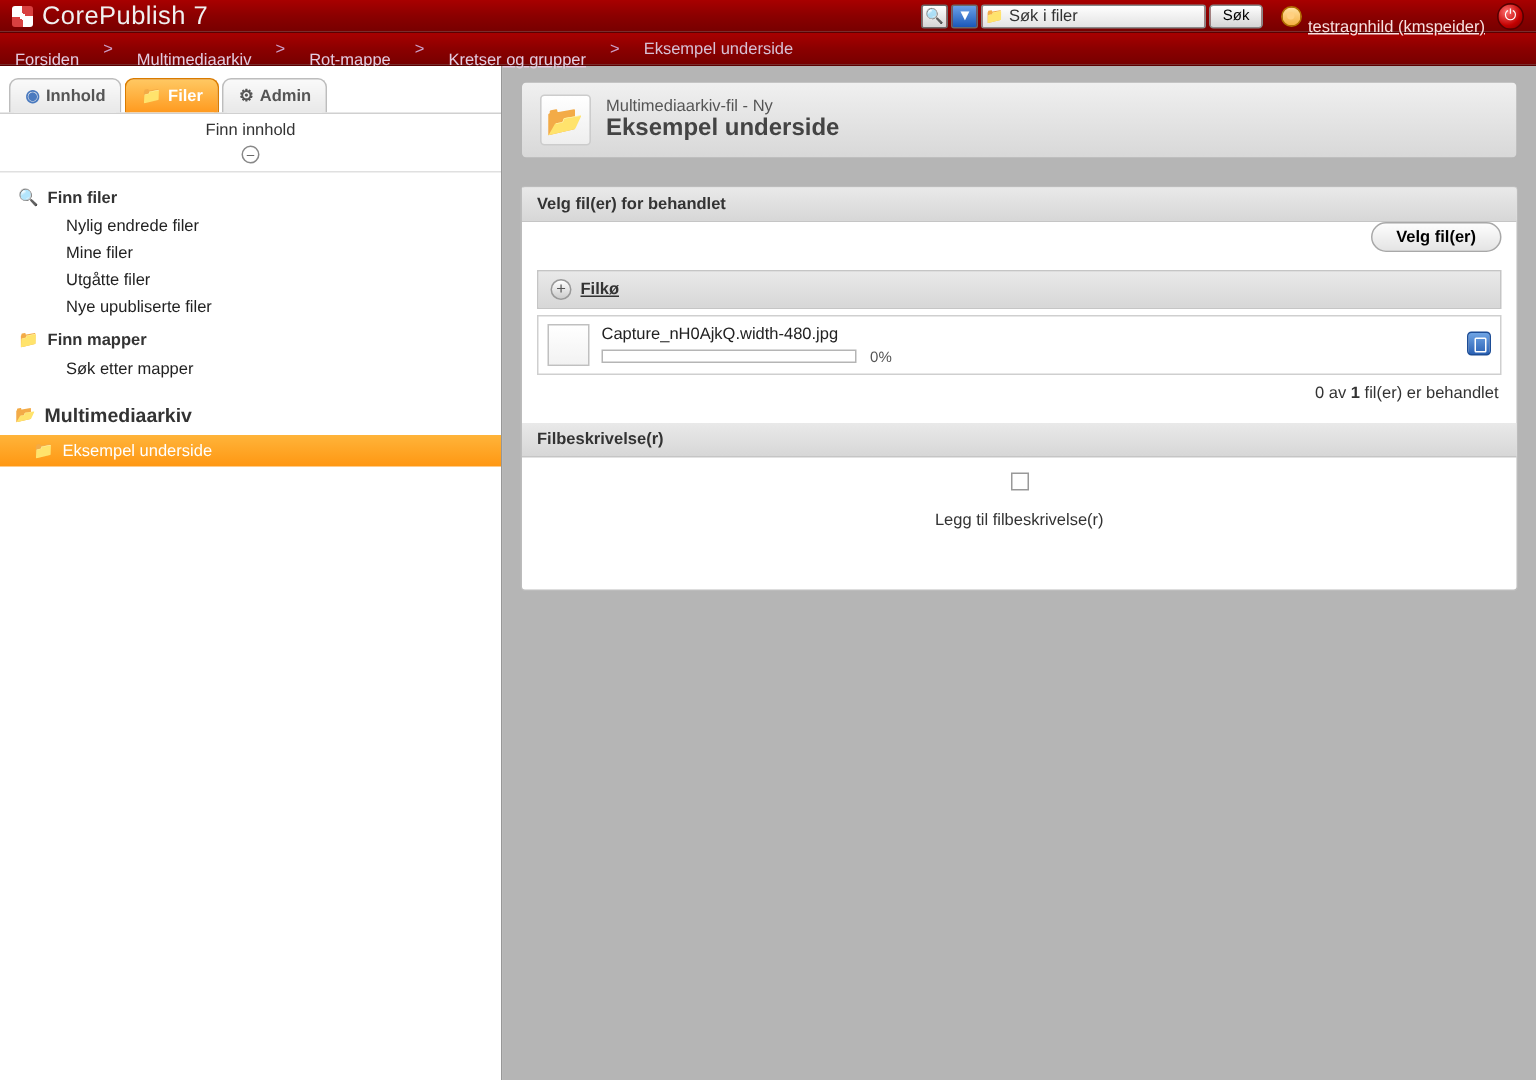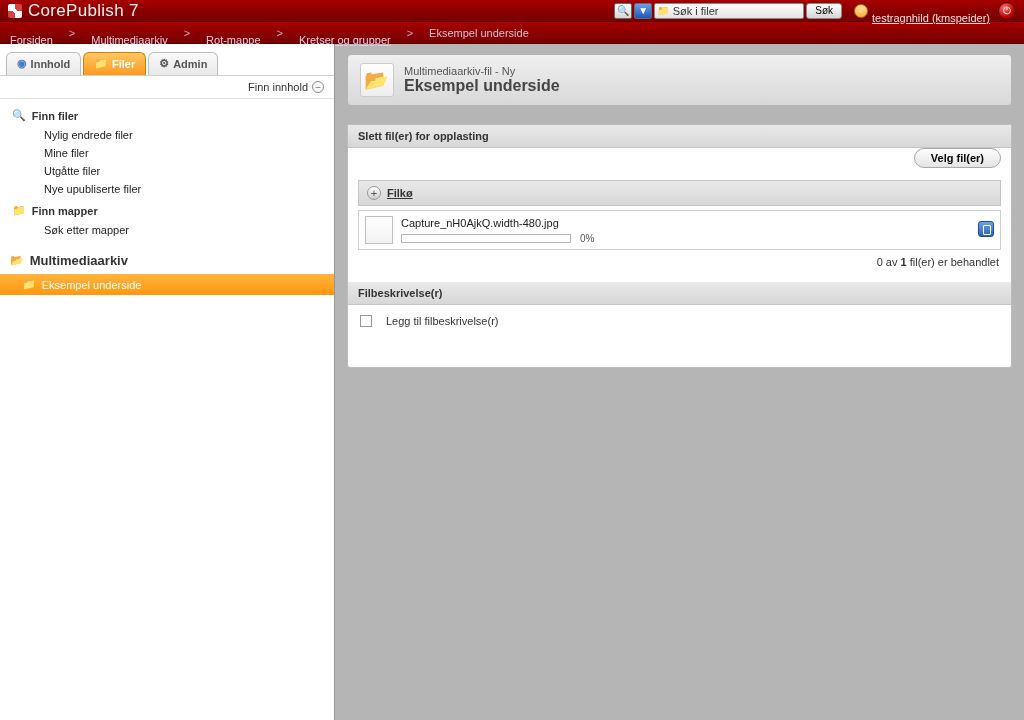--- a/index.html
+++ b/index.html
@@ -103,21 +103,21 @@
     background:linear-gradient(#fafafa,#e8e8e8);
     font-size:11px; font-weight:bold; color:#555; cursor:pointer;
   }
   .tab.active {
     background:linear-gradient(#ffc862,#ff9a1f);
     border-color:#d97b00; color:#fff;
   }
   .tab .ticon{font-size:11px;}
   .finn-row {
     display:flex; justify-content:flex-end; align-items:center; gap:4px;
-    padding:5px 10px; font-size:11px; color:#333; border-bottom:1px solid #e0e0e0;
+    padding:5px 10px; font-size:11px; color:#333; border-bottom:1px solid #e0e0e0;flex-direction:column;
   }
   .finn-row .circ { width:12px;height:12px;border-radius:50%;border:1px solid #888;display:inline-flex;align-items:center;justify-content:center;font-size:9px;color:#555;}
   .side-section { padding:6px 0; }
   .side-head {
     display:flex; align-items:center; gap:6px; padding:4px 12px;
     font-size:11px; font-weight:bold; color:#333;
   }
   .side-head.big { font-size:13px; padding:6px 10px;}
   .side-list { padding:0 0 2px 44px; }
   .side-list div { padding:3px 0; font-size:11px; color:#222; cursor:pointer;}
@@ -181,21 +181,21 @@
   .ft-row{display:flex;align-items:center;padding:5px 6px;gap:8px;}
   .thumb{width:28px;height:28px;border:1px solid #c0c0c0;background:linear-gradient(#fff,#f2f2f2);}
   .fn-col{flex:1;font-size:11px;}
   .fn-name{color:#222;padding-bottom:3px;}
   .progress{width:170px;height:9px;border:1px solid #b5b5b5;background:#fff;display:inline-block;vertical-align:middle;}
   .pct{font-size:10px;color:#555;margin-left:6px;}
   .del-col{width:40px;text-align:right;}
   .trash{width:16px;height:16px;display:inline-block;border-radius:3px;background:linear-gradient(#6fa4e4,#2b62b5);border:1px solid #1d4d96;position:relative;cursor:pointer;}
   .trash::after{content:"";position:absolute;left:4px;top:3px;width:6px;height:8px;border:1px solid #fff;border-radius:1px;}
   .summary{font-size:11px;color:#333;text-align:right;padding:6px 12px 14px;}
-  .fb-row{padding:10px 12px;display:flex;align-items:center;gap:14px;font-size:11px;color:#333;}
+  .fb-row{padding:10px 12px;display:flex;align-items:center;gap:14px;font-size:11px;color:#333;flex-direction:column;}
   .cb{width:12px;height:12px;border:1px solid #999;background:#fff;display:inline-block;}
 </style>
 </head>
 <body>
 
 <div class="topbar">
   <span class="logo-icon"></span>
   <span class="brand">CorePublish 7</span>
   <span class="spacer"></span>
   <div class="search-cluster">
@@ -281,21 +281,21 @@
   <div class="mainpane">
     <div class="page-header">
       <div class="pageicon">📂</div>
       <div>
         <div class="ph-sub">Multimediaarkiv-fil - Ny</div>
         <div class="ph-title">Eksempel underside</div>
       </div>
     </div>
 
     <div class="content-card">
-      <div class="section-head">Slett fil(er) for opplasting</div>
+      <div class="section-head">Velg fil(er) for behandlet</div>
       <div class="btn-row">
         <button class="velg-btn">Velg fil(er)</button>
       </div>
 
       <div class="filko-head">
         <span class="plus">+</span>
         <span class="lbl">Filkø</span>
       </div>
       <div class="file-table">
         <div class="ft-row">

